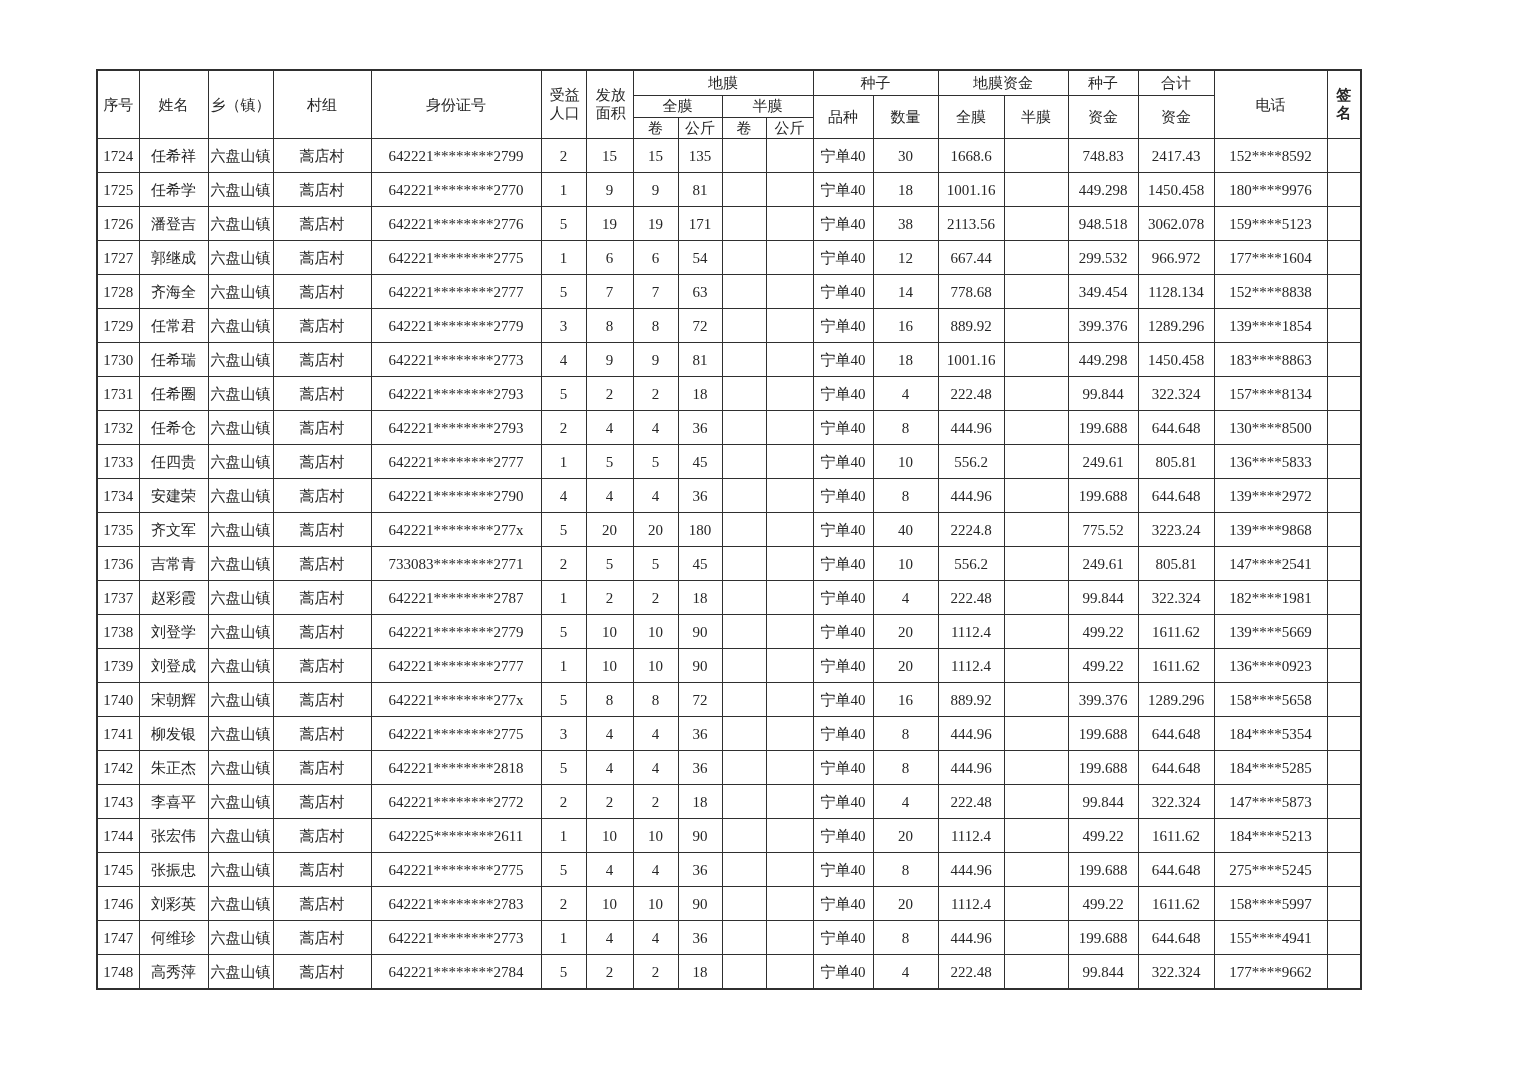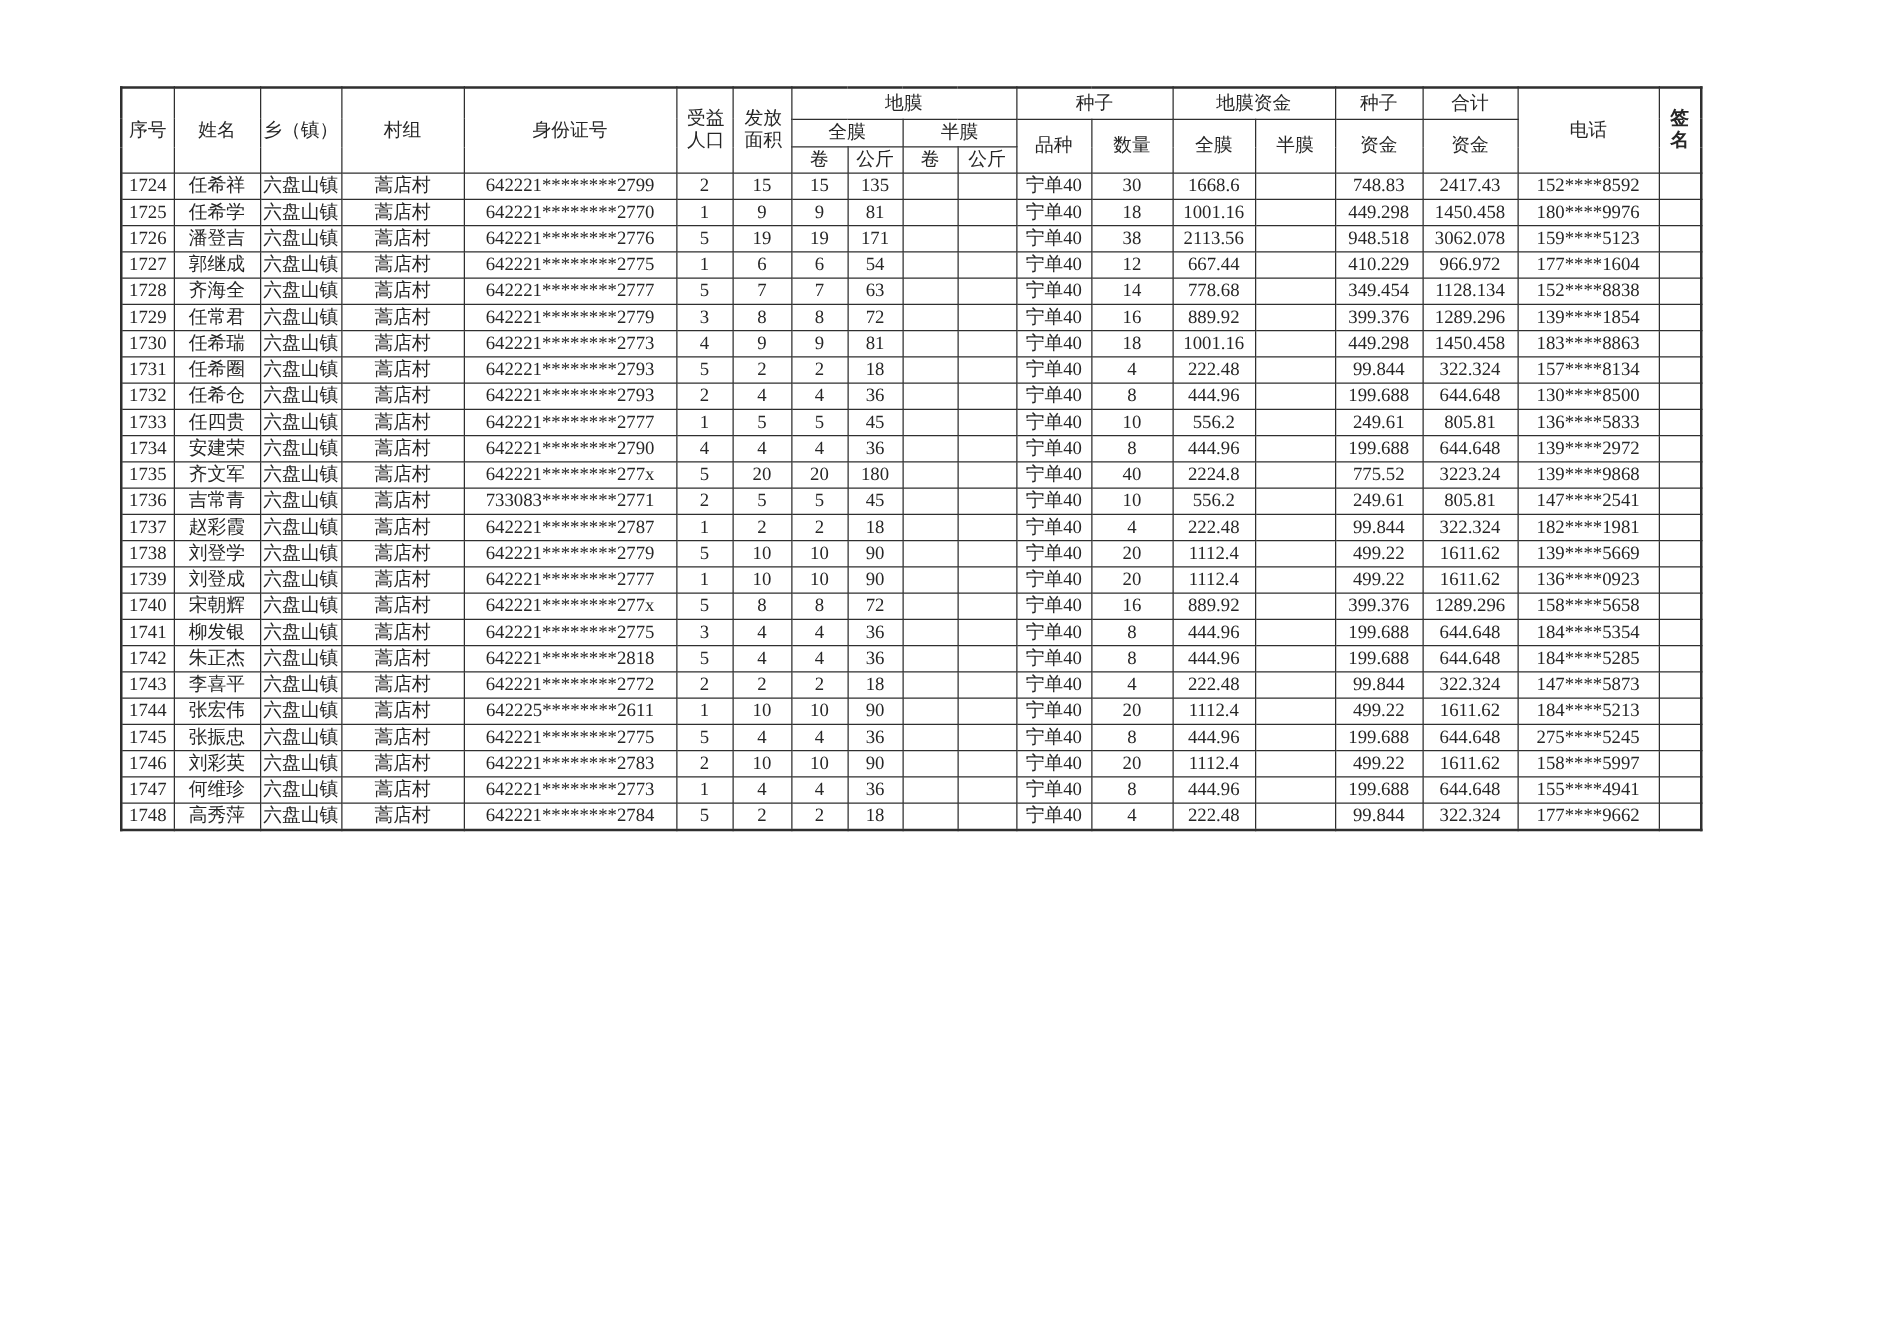--- a/index.html
+++ b/index.html
@@ -30,21 +30,21 @@
     font-weight: normal;
     font-size: 15px;
     line-height: 1.2;
     padding: 0;
     overflow: hidden;
     white-space: nowrap;
   }
   thead tr.h1 { height: 25px; }
   thead tr.h2 { height: 21px; margin-left: 18px; }
   thead tr.h3 { height: 21px; }
-  tbody tr { height: 21px; }
+  tbody tr { height: 34px; }
   .stack2 {            
     width: 2.15em;
     margin: 0 auto;
     white-space: normal;
     word-break: break-all;
     line-height: 1.18;
     text-align: right;
   }
   .stack1 {            
     width: 1.1em;
@@ -194,21 +194,21 @@
           <td>1</td>
           <td>6</td>
           <td>6</td>
           <td>54</td>
           <td></td>
           <td></td>
           <td>宁单40</td>
           <td>12</td>
           <td>667.44</td>
           <td></td>
-          <td>410.229</td>
+          <td>299.532</td>
           <td>966.972</td>
           <td>177****1604</td>
           <td></td>
         </tr>
         <tr>
           <td>1728</td>
           <td>齐海全</td>
           <td>六盘山镇</td>
           <td>蒿店村</td>
           <td>642221********2777</td>

